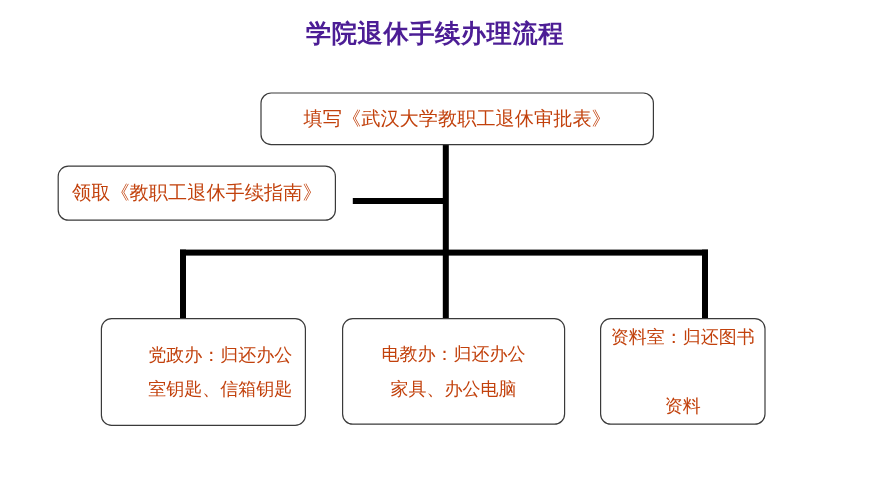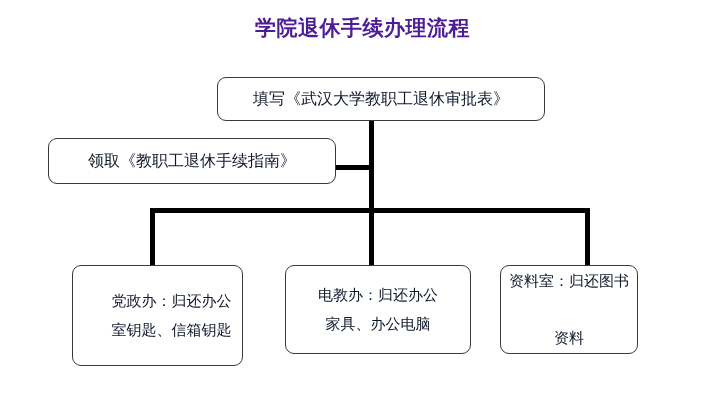--- a/index.html
+++ b/index.html
@@ -30,21 +30,21 @@
   .node {
     position: absolute;
     box-sizing: border-box;
     border: 1px solid #3a3a3a;
     border-radius: 9px;
     background: #ffffff;
     display: flex;
     flex-direction: column;
     align-items: center;
     justify-content: center;
-    color: #0f172a;
+    color: #c2410c;
     z-index: 3;
   }
   .node .line {
     display: block;
     white-space: nowrap;
     text-align: center;
   }
   .node-wide {
     font-size: 16px;
   }
@@ -75,25 +75,25 @@
   <div class="conn" style="left:150px; top:208px; width:440px; height:5px;"></div>
 
   <div class="conn" style="left:150px; top:208px; width:5px; height:58px;"></div>
 
   <div class="conn" style="left:585px; top:208px; width:5px; height:58px;"></div>
 
   <div class="node node-wide" style="left:217px; top:77px; width:328px; height:44px;">
     <span class="line">填写《武汉大学教职工退休审批表》</span>
   </div>
 
-  <div class="node node-wide" style="left:48px; top:138px; width:288px; height:46px;">
+  <div class="node node-wide" style="left:48px; top:138px; width:232px; height:46px;">
     <span class="line">领取《教职工退休手续指南》</span>
   </div>
 
-  <div class="node node-leaf" style="left:72px; top:265px; width:171px; height:101px;padding-left:28px;">
+  <div class="node node-leaf" style="left:84px; top:265px; width:171px; height:90px;padding-left:28px;">
     <span class="line">党政办：归还办公</span>
     <span class="line">室钥匙、信箱钥匙</span>
   </div>
 
   <div class="node node-leaf" style="left:285px; top:265px; width:186px; height:89px;">
     <span class="line">电教办：归还办公</span>
     <span class="line">家具、办公电脑</span>
   </div>
 
   <div class="node node-leaf" style="left:500px; top:265px; width:138px; height:89px;gap:28px;">

